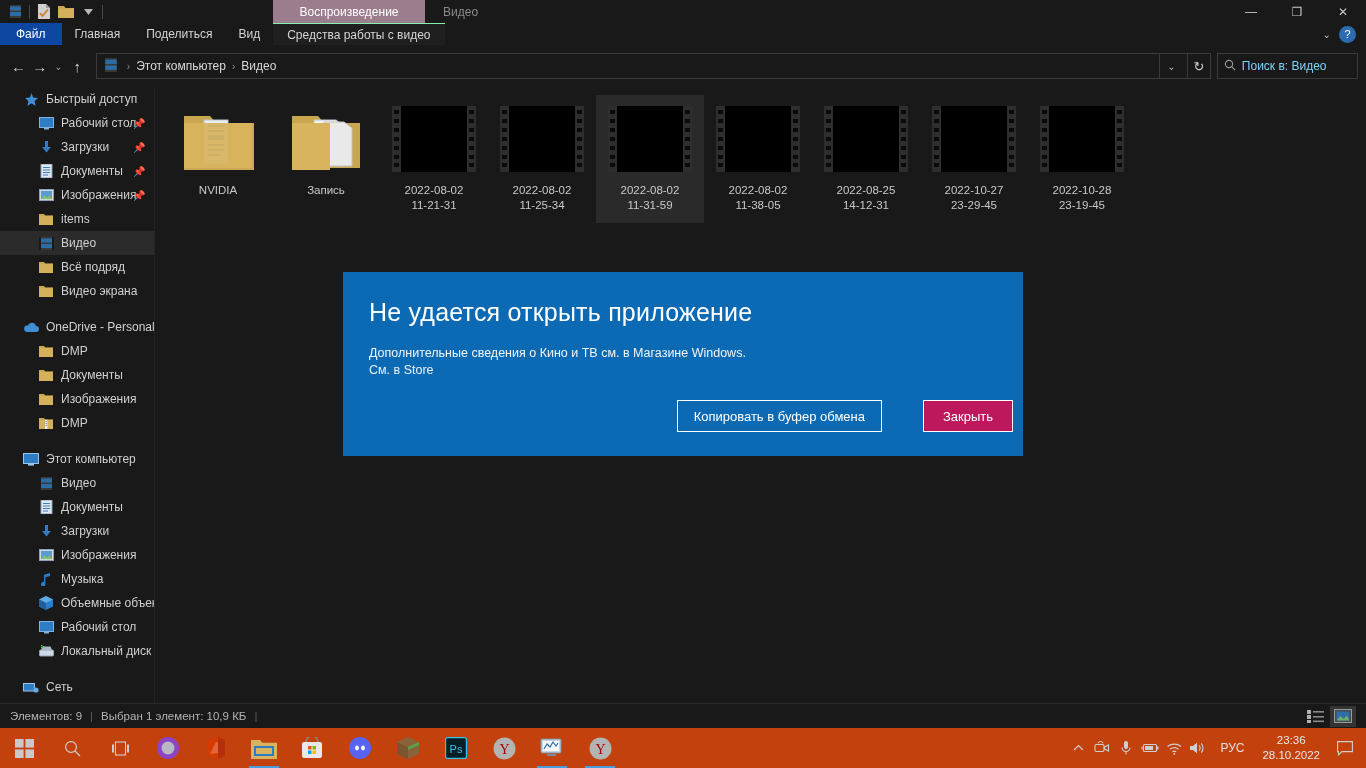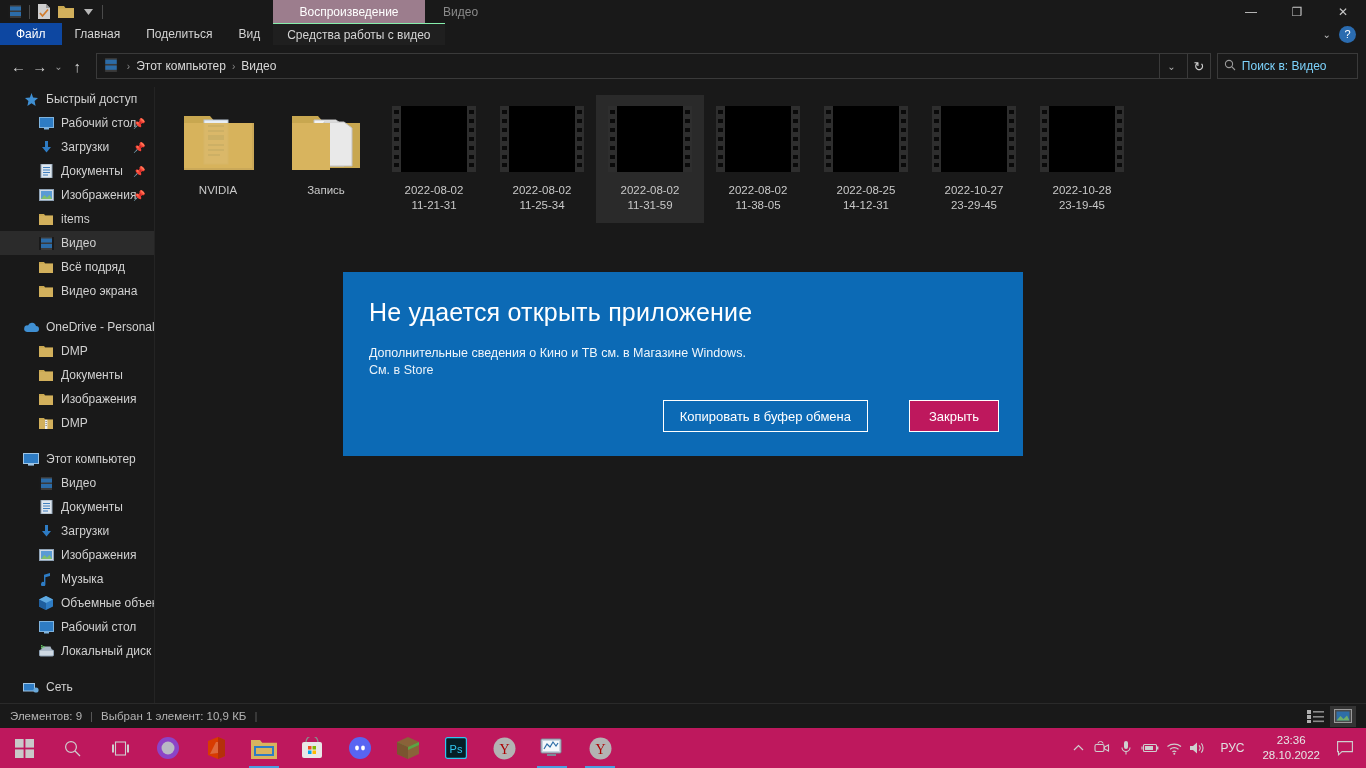--- a/index.html
+++ b/index.html
@@ -122,21 +122,21 @@
   .screen { flex: 1; background: #000; }
 
   
   .dialog {
     position: absolute; left: 343px; top: 272px; width: 680px; height: 184px;
     background: #0c6ab5; color: #fff; padding: 26px 30px 0 26px;
   }
   .dlg-title { font-size: 25px; font-weight: normal; letter-spacing: .2px; }
   .dlg-body { font-size: 12.5px; margin-top: 16px; line-height: 20px; color: #f0f6fb; }
   .dlg-link { font-size: 12.5px; color: #eaf2f9; }
-  .dlg-actions { position: absolute; right: 24px; bottom: 24px; display: flex; gap: 16px; }
+  .dlg-actions { position: absolute; right: 10px; bottom: 24px; display: flex; gap: 16px; }
   .dlg-btn {
     height: 32px; min-width: 90px; padding: 0 16px; border: 1px solid #fff;
     background: transparent; color: #fff; font-size: 13px;
     display: flex; align-items: center; justify-content: center;
     font-family: "Liberation Sans", sans-serif;
   }
   .dlg-btn.primary { background: #be185d; margin-left: 25px; }
 
   
   .statusbar {
@@ -146,21 +146,21 @@
   }
   .st-text { color: #b4b4b4; font-size: 11.5px; }
   .st-sep { color: #5c5c5c; font-size: 11.5px; }
   .viewbtns { margin-left: auto; display: flex; gap: 2px; align-items: center; }
   .vbtn { width: 26px; height: 21px; display: flex; align-items: center; justify-content: center; }
   .vbtn.active { background: #343434; }
 
   
   .taskbar {
     position: absolute; top: 728px; left: 0; width: 1366px; height: 40px;
-    background: #be185d; display: flex; align-items: center;
+    background: #c2410c; display: flex; align-items: center;
   }
   .startbtn { width: 48px; height: 40px; display: flex; align-items: center; justify-content: center; }
   .tb-ico {
     width: 48px; height: 40px; display: flex; align-items: center; justify-content: center;
     position: relative;
   }
   .tb-ico.running::after {
     content: ''; position: absolute; bottom: 0; left: 9px; width: 30px; height: 2px; background: #4a9fe0;
   }
   .tray { margin-left: auto; display: flex; align-items: center; gap: 0; padding-right: 4px; }

